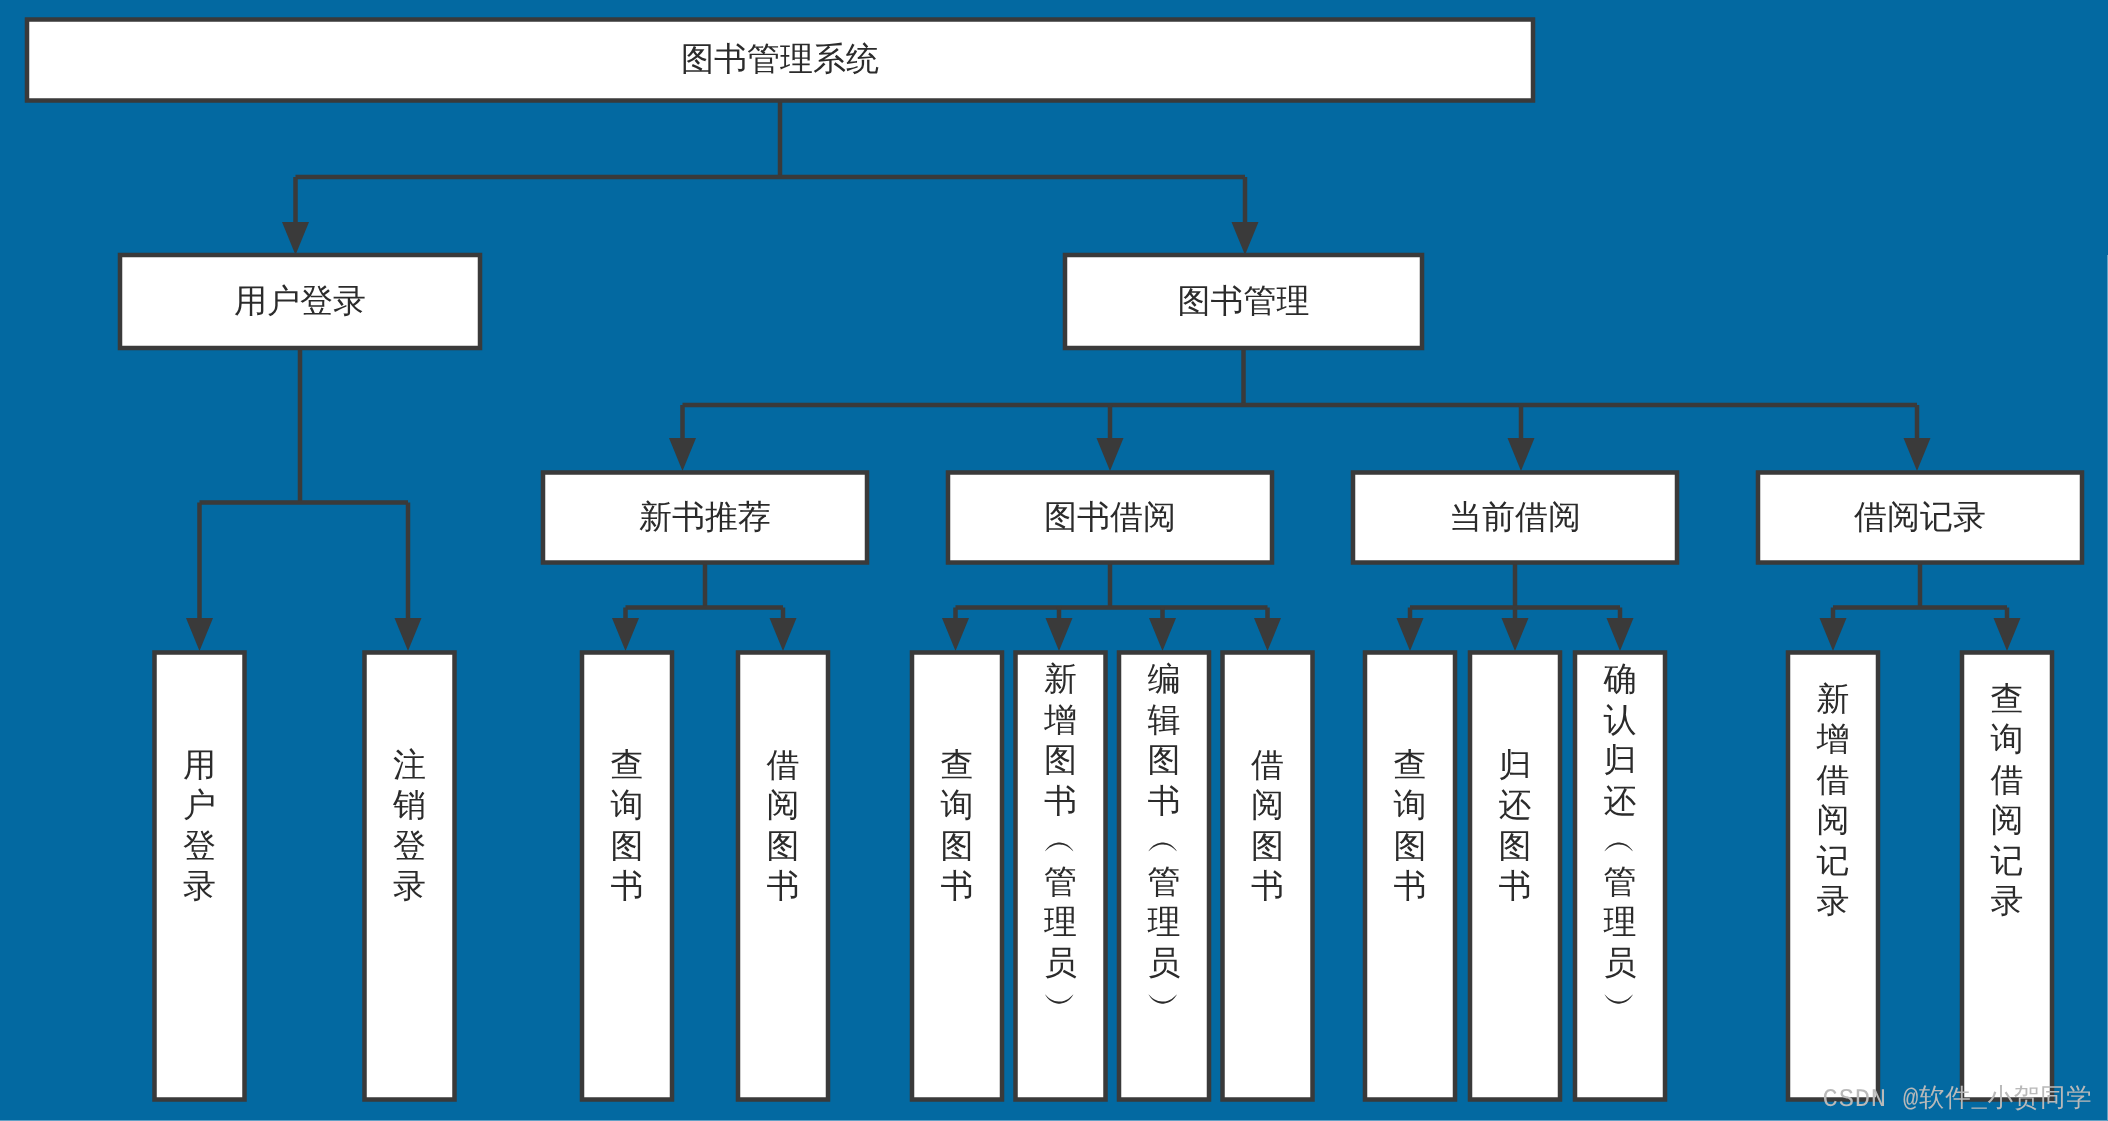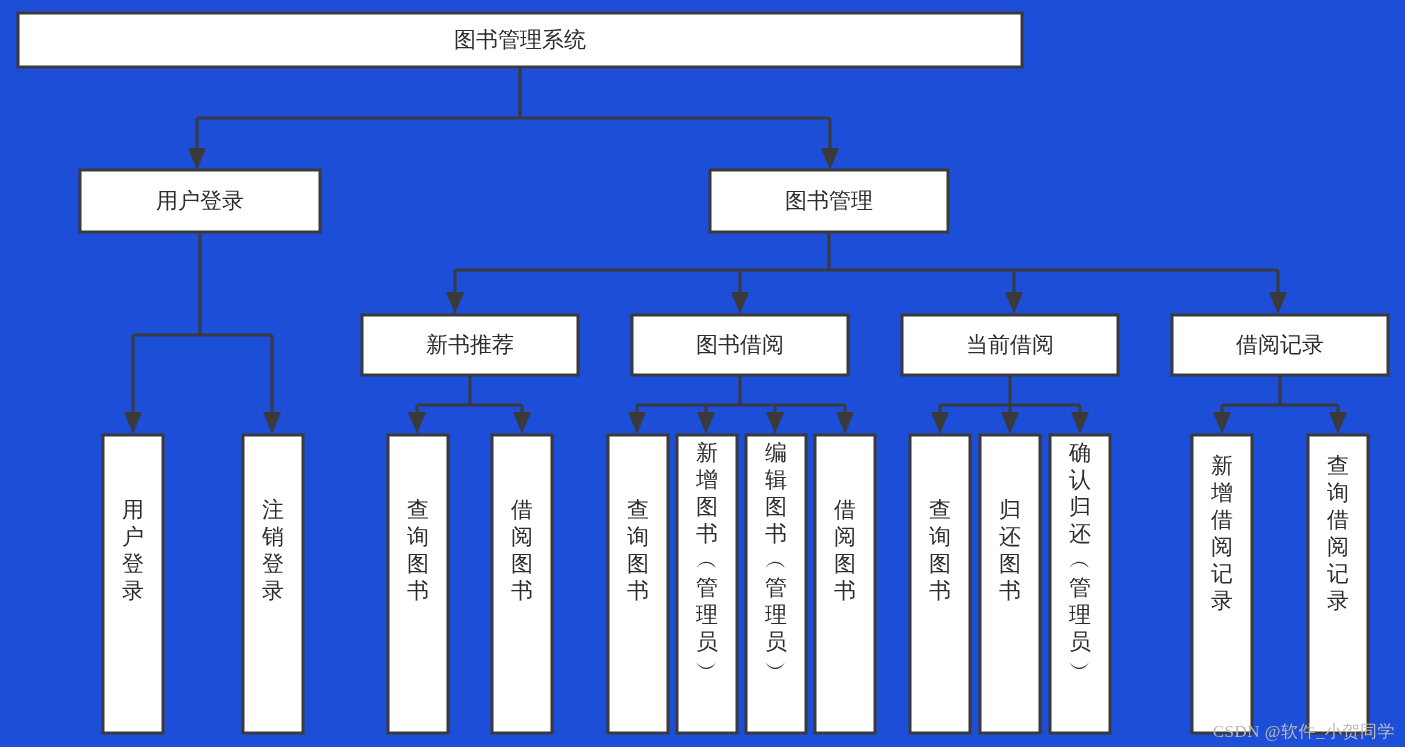--- a/index.html
+++ b/index.html
@@ -10,21 +10,21 @@
   body {
     width: 1405px;
     height: 747px;
     font-family: "Liberation Sans", "DejaVu Sans", sans-serif;
     overflow: hidden;
   }
   #diagram-root {
     position: relative;
     width: 1405px;
     height: 747px;
-    background: #1d4ed8;
+    background: #0369a1;
   }
   svg.flow {
     position: absolute;
     left: 0;
     top: 0;
     width: 1405px;
     height: 747px;
   }
   .node-box {
     fill: #ffffff;
@@ -53,21 +53,21 @@
     font-family: "Liberation Sans", "DejaVu Sans", sans-serif;
     font-size: 22px;
     text-anchor: middle;
   }
   .watermark {
     position: absolute;
     right: 10px;
     bottom: 4px;
     color: #b9b9b9;
     font-size: 17px;
-    font-family: Liberation Serif, serif;
+    font-family: Liberation Mono, monospace;
     letter-spacing: 0.5px;
     white-space: nowrap;
     user-select: none;
   }
 </style>
 </head>
 <body>
 
 <div id="diagram-root">
 

